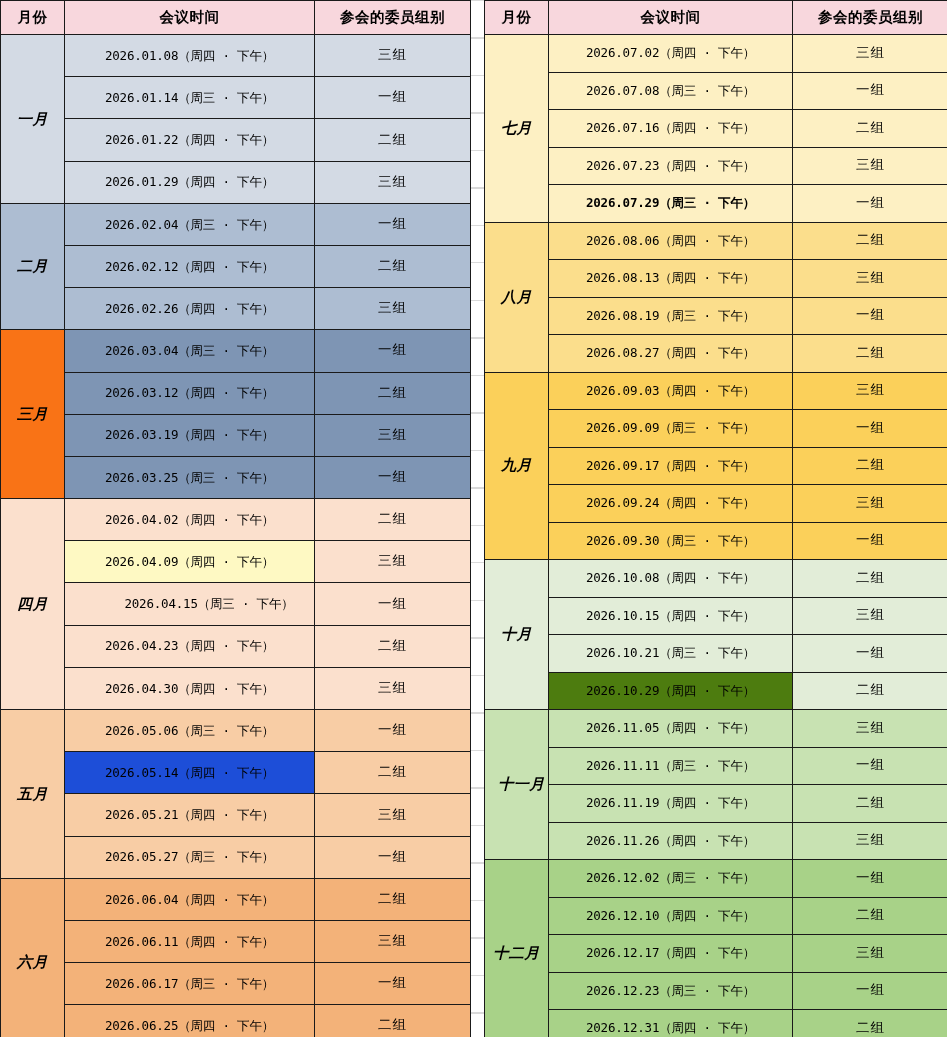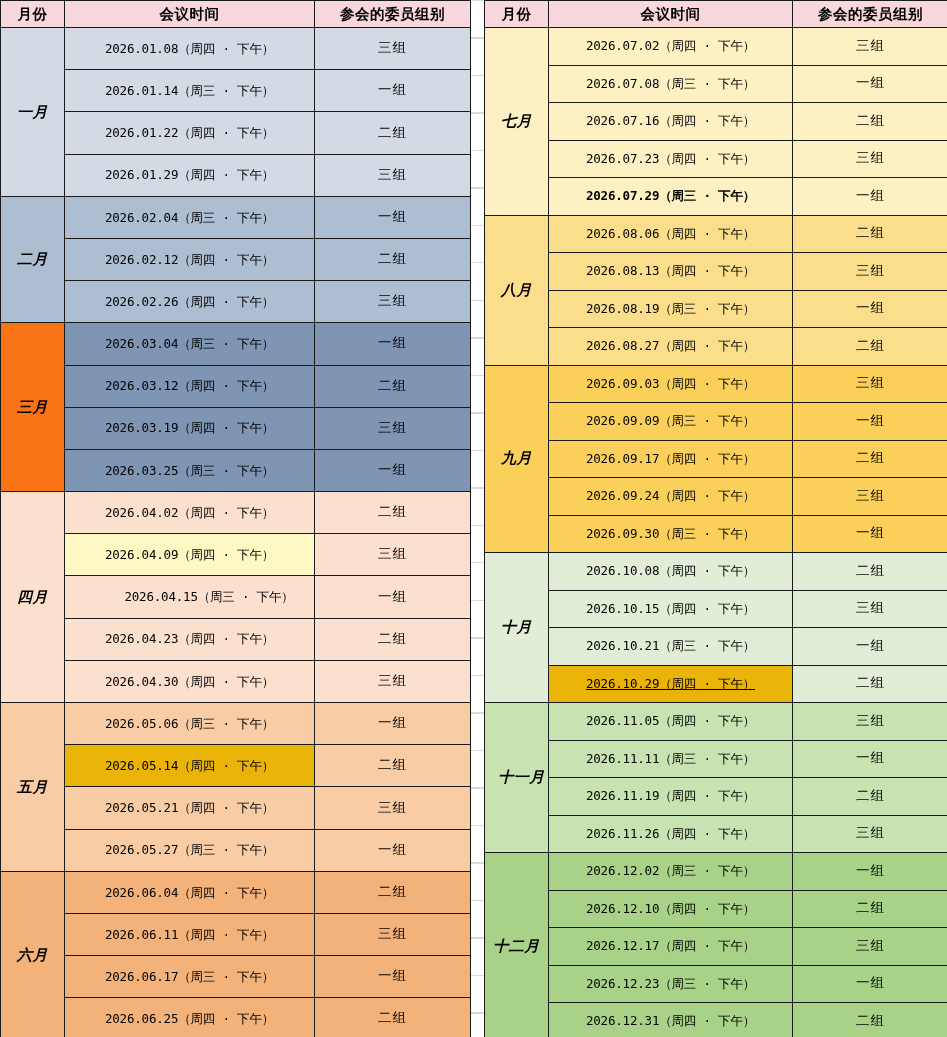--- a/index.html
+++ b/index.html
@@ -49,21 +49,21 @@
   table.cal th, table.cal td {
     border: 1px solid #1a1a1a;
     text-align: center;
     vertical-align: middle;
     padding: 0 2px;
     color: #000000;
     line-height: 1.25;
   }
   table.cal th {
     background: #f8d7dd;
-    height: 27px;
+    height: 34px;
     font-weight: bold;
     font-size: 14.5px;
     letter-spacing: 0.5px;
   }
   table.cal td {
     height: 37.5px;
   }
   td.month {
     font-weight: bold;
     font-style: italic;
@@ -170,21 +170,21 @@
           <tr>
             <td class="time" style="background: rgb(251, 224, 205);">2026.04.30（周四 · 下午）</td>
             <td class="group" style="background: rgb(251, 224, 205);">三组</td>
           </tr>
           <tr>
             <td class="month" rowspan="4" style="background: rgb(248, 205, 165);">五月</td>
             <td class="time" style="background: rgb(248, 205, 165);">2026.05.06（周三 · 下午）</td>
             <td class="group" style="background: rgb(248, 205, 165);">一组</td>
           </tr>
           <tr>
-            <td class="time" style="background: #eab308;">2026.05.14（周四 · 下午）</td>
+            <td class="time" style="background: #1d4ed8;">2026.05.14（周四 · 下午）</td>
             <td class="group" style="background: rgb(248, 205, 165);">二组</td>
           </tr>
           <tr>
             <td class="time" style="background: rgb(248, 205, 165);">2026.05.21（周四 · 下午）</td>
             <td class="group" style="background: rgb(248, 205, 165);">三组</td>
           </tr>
           <tr>
             <td class="time" style="background: rgb(248, 205, 165);">2026.05.27（周三 · 下午）</td>
             <td class="group" style="background: rgb(248, 205, 165);">一组</td>
           </tr>
@@ -290,21 +290,21 @@
           </tr>
           <tr>
             <td class="time" style="background: rgb(226, 237, 216);">2026.10.15（周四 · 下午）</td>
             <td class="group" style="background: rgb(226, 237, 216);">三组</td>
           </tr>
           <tr>
             <td class="time" style="background: rgb(226, 237, 216);">2026.10.21（周三 · 下午）</td>
             <td class="group" style="background: rgb(226, 237, 216);">一组</td>
           </tr>
           <tr>
-            <td class="time" style="background: #eab308; text-decoration: underline;">2026.10.29（周四 · 下午）</td>
+            <td class="time" style="background: #4d7c0f;">2026.10.29（周四 · 下午）</td>
             <td class="group" style="background: rgb(226, 237, 216);">二组</td>
           </tr>
           <tr>
             <td class="month" rowspan="4" style="background: rgb(200, 226, 178); padding-left: 12px;">十一月</td>
             <td class="time" style="background: rgb(200, 226, 178);">2026.11.05（周四 · 下午）</td>
             <td class="group" style="background: rgb(200, 226, 178);">三组</td>
           </tr>
           <tr>
             <td class="time" style="background: rgb(200, 226, 178);">2026.11.11（周三 · 下午）</td>
             <td class="group" style="background: rgb(200, 226, 178);">一组</td>

